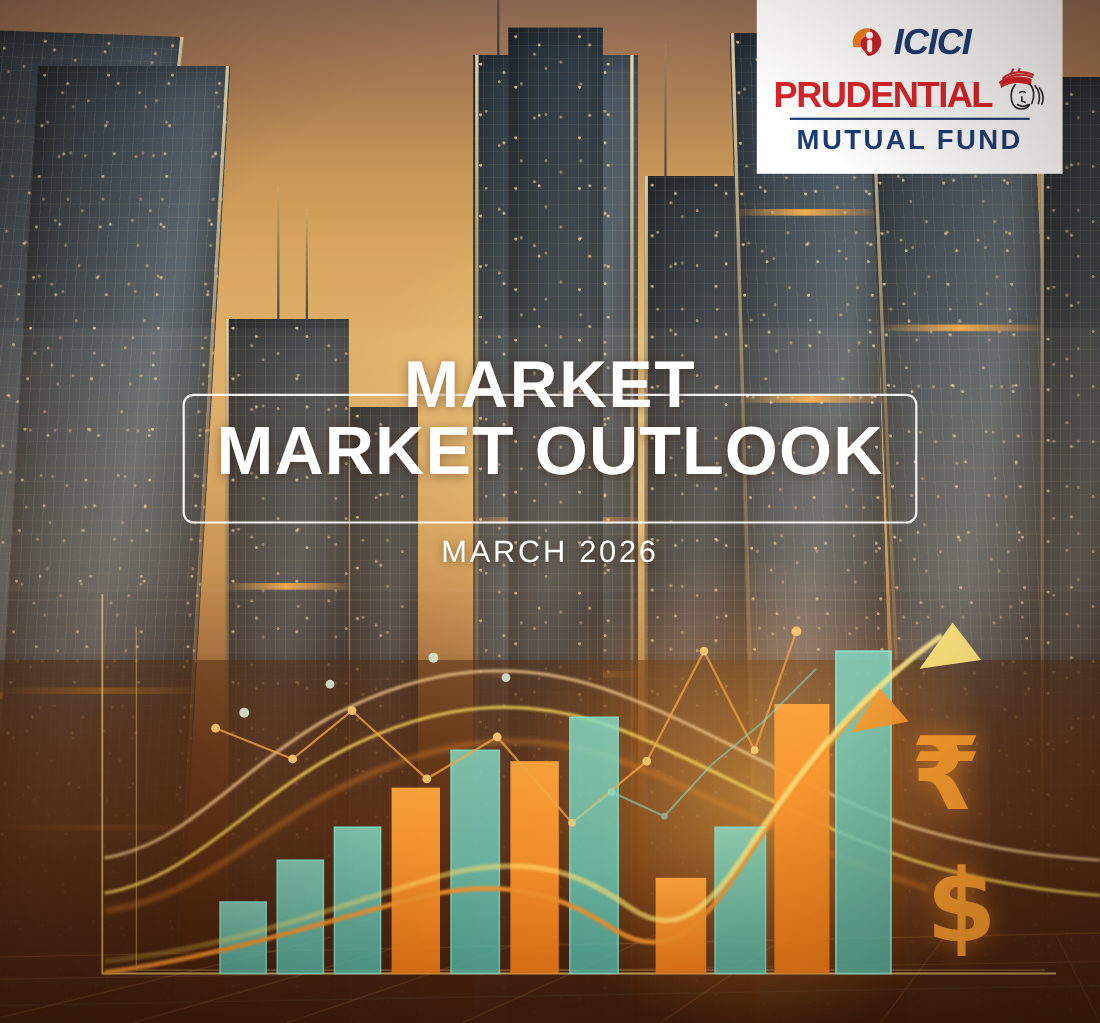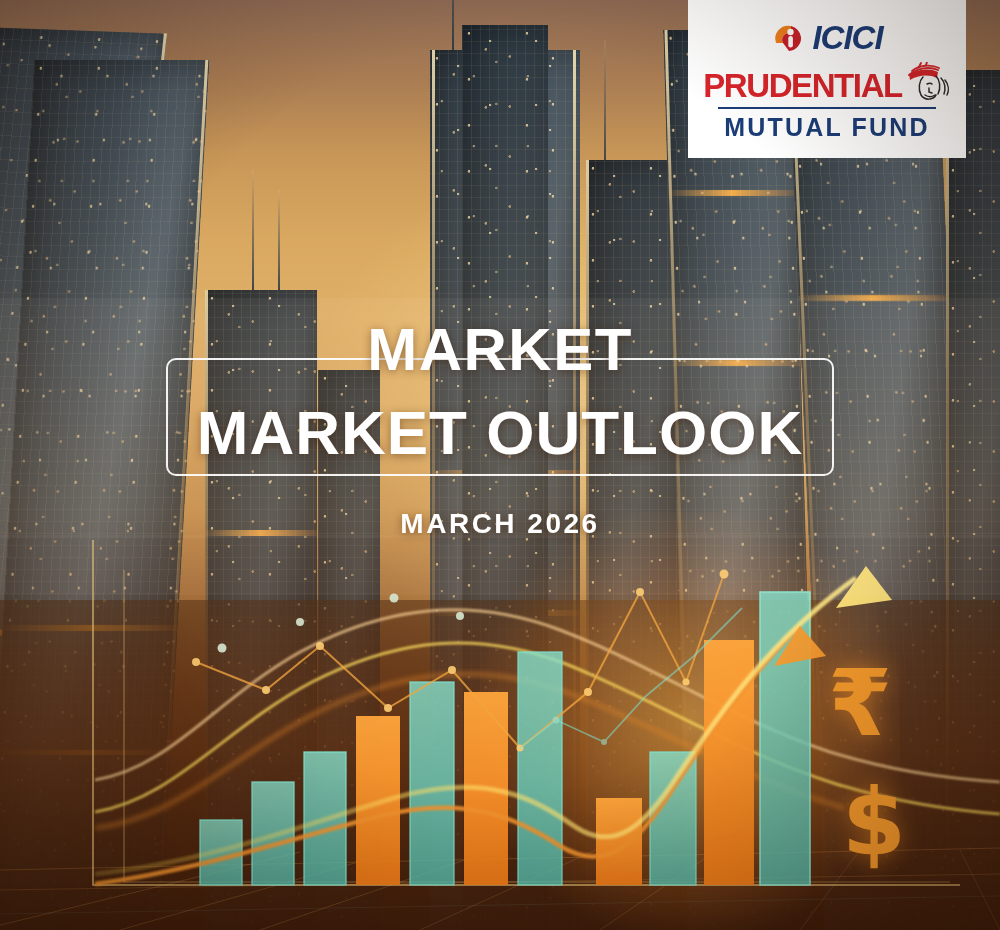--- a/index.html
+++ b/index.html
@@ -82,23 +82,23 @@
   
   .titleblock{position:absolute;left:0;right:0;top:296px;height:250px;
     display:flex;flex-direction:column;align-items:center;}
   .frame{position:absolute;left:166px;top:62px;width:668px;height:118px;
     border:2.5px solid rgba(255,255,255,.93);border-radius:10px;}
   .tline1{position:relative;z-index:3;
     font-size:60px;font-weight:700;letter-spacing:1.5px;color:#fff;line-height:1;
     margin-top:24px;text-shadow:0 2px 10px rgba(60,25,0,.45);}
   .tline2{position:relative;z-index:3;
     font-size:62px;font-weight:700;letter-spacing:1px;color:#fff;line-height:1;
-    margin-top:22px;text-shadow:0 2px 10px rgba(60,25,0,.45);}
+    text-shadow:0 2px 10px rgba(60,25,0,.45);}
   .subdate{position:relative;z-index:3;margin-top:44px;
-    font-size:28px;font-weight:700;letter-spacing:2.5px;color:#fff;
+    font-size:28px;font-weight:400;letter-spacing:2.5px;color:#fff;
     text-shadow:0 2px 8px rgba(60,25,0,.5);text-align:right;}
 
   
   .logo{position:absolute;right:34px;top:0;width:278px;height:158px;background:#fff;
     display:flex;flex-direction:column;align-items:center;justify-content:center;}
   .logo-row1{display:flex;align-items:center;gap:7px;height:40px;}
   .icici-mark{width:34px;height:34px;position:relative;flex:0 0 auto;}
   .icici-word{font-size:33px;font-weight:700;font-style:italic;color:#1b3d78;letter-spacing:-1px;line-height:1;}
   .logo-row2{display:flex;align-items:flex-end;gap:2px;margin-top:4px;}
   .pru-word{font-size:33px;font-weight:700;color:#d8252b;letter-spacing:-1.4px;line-height:1;}

